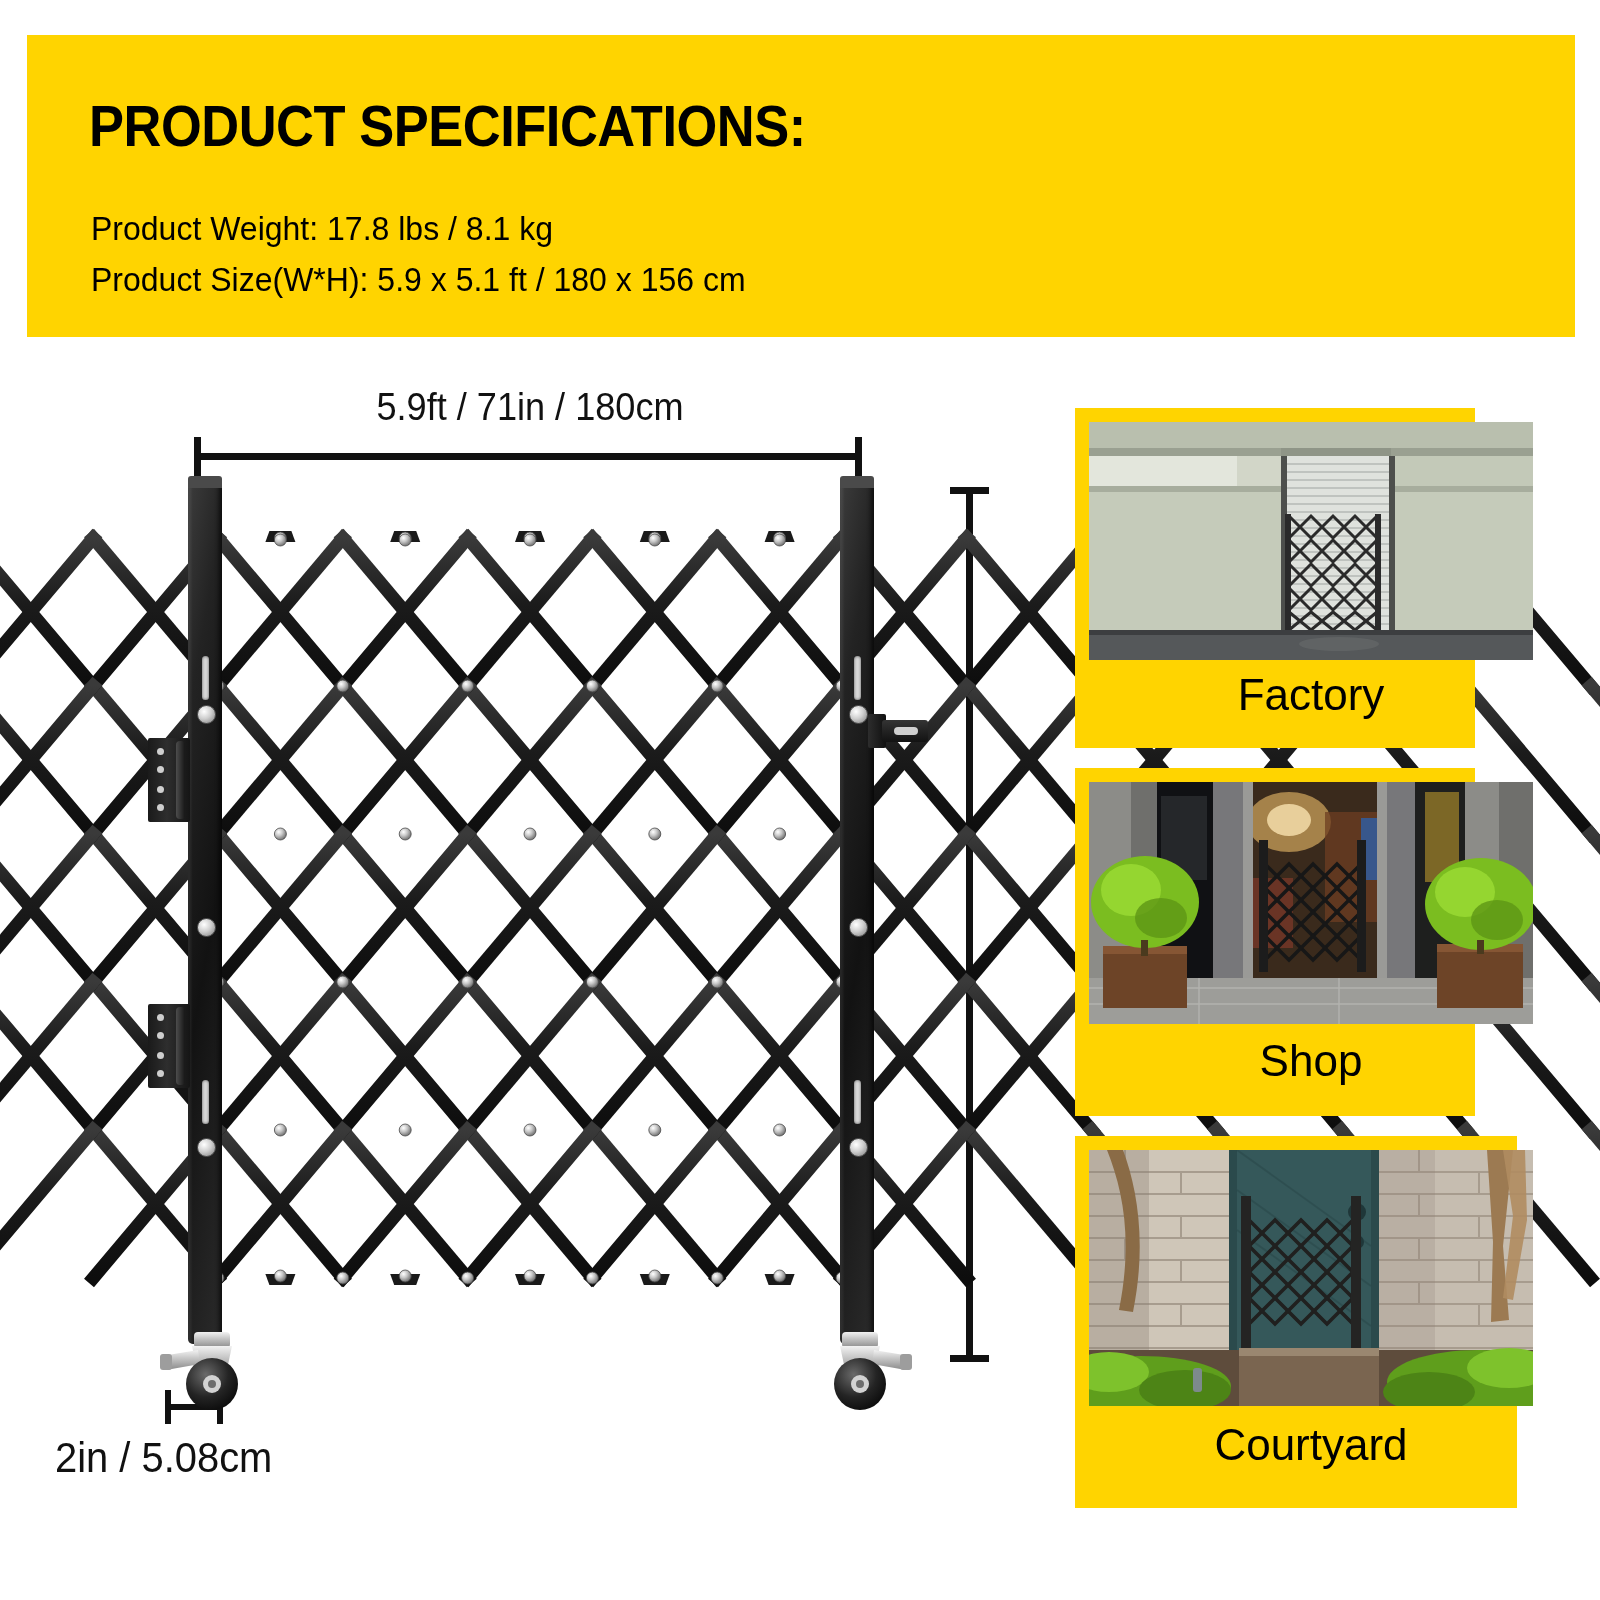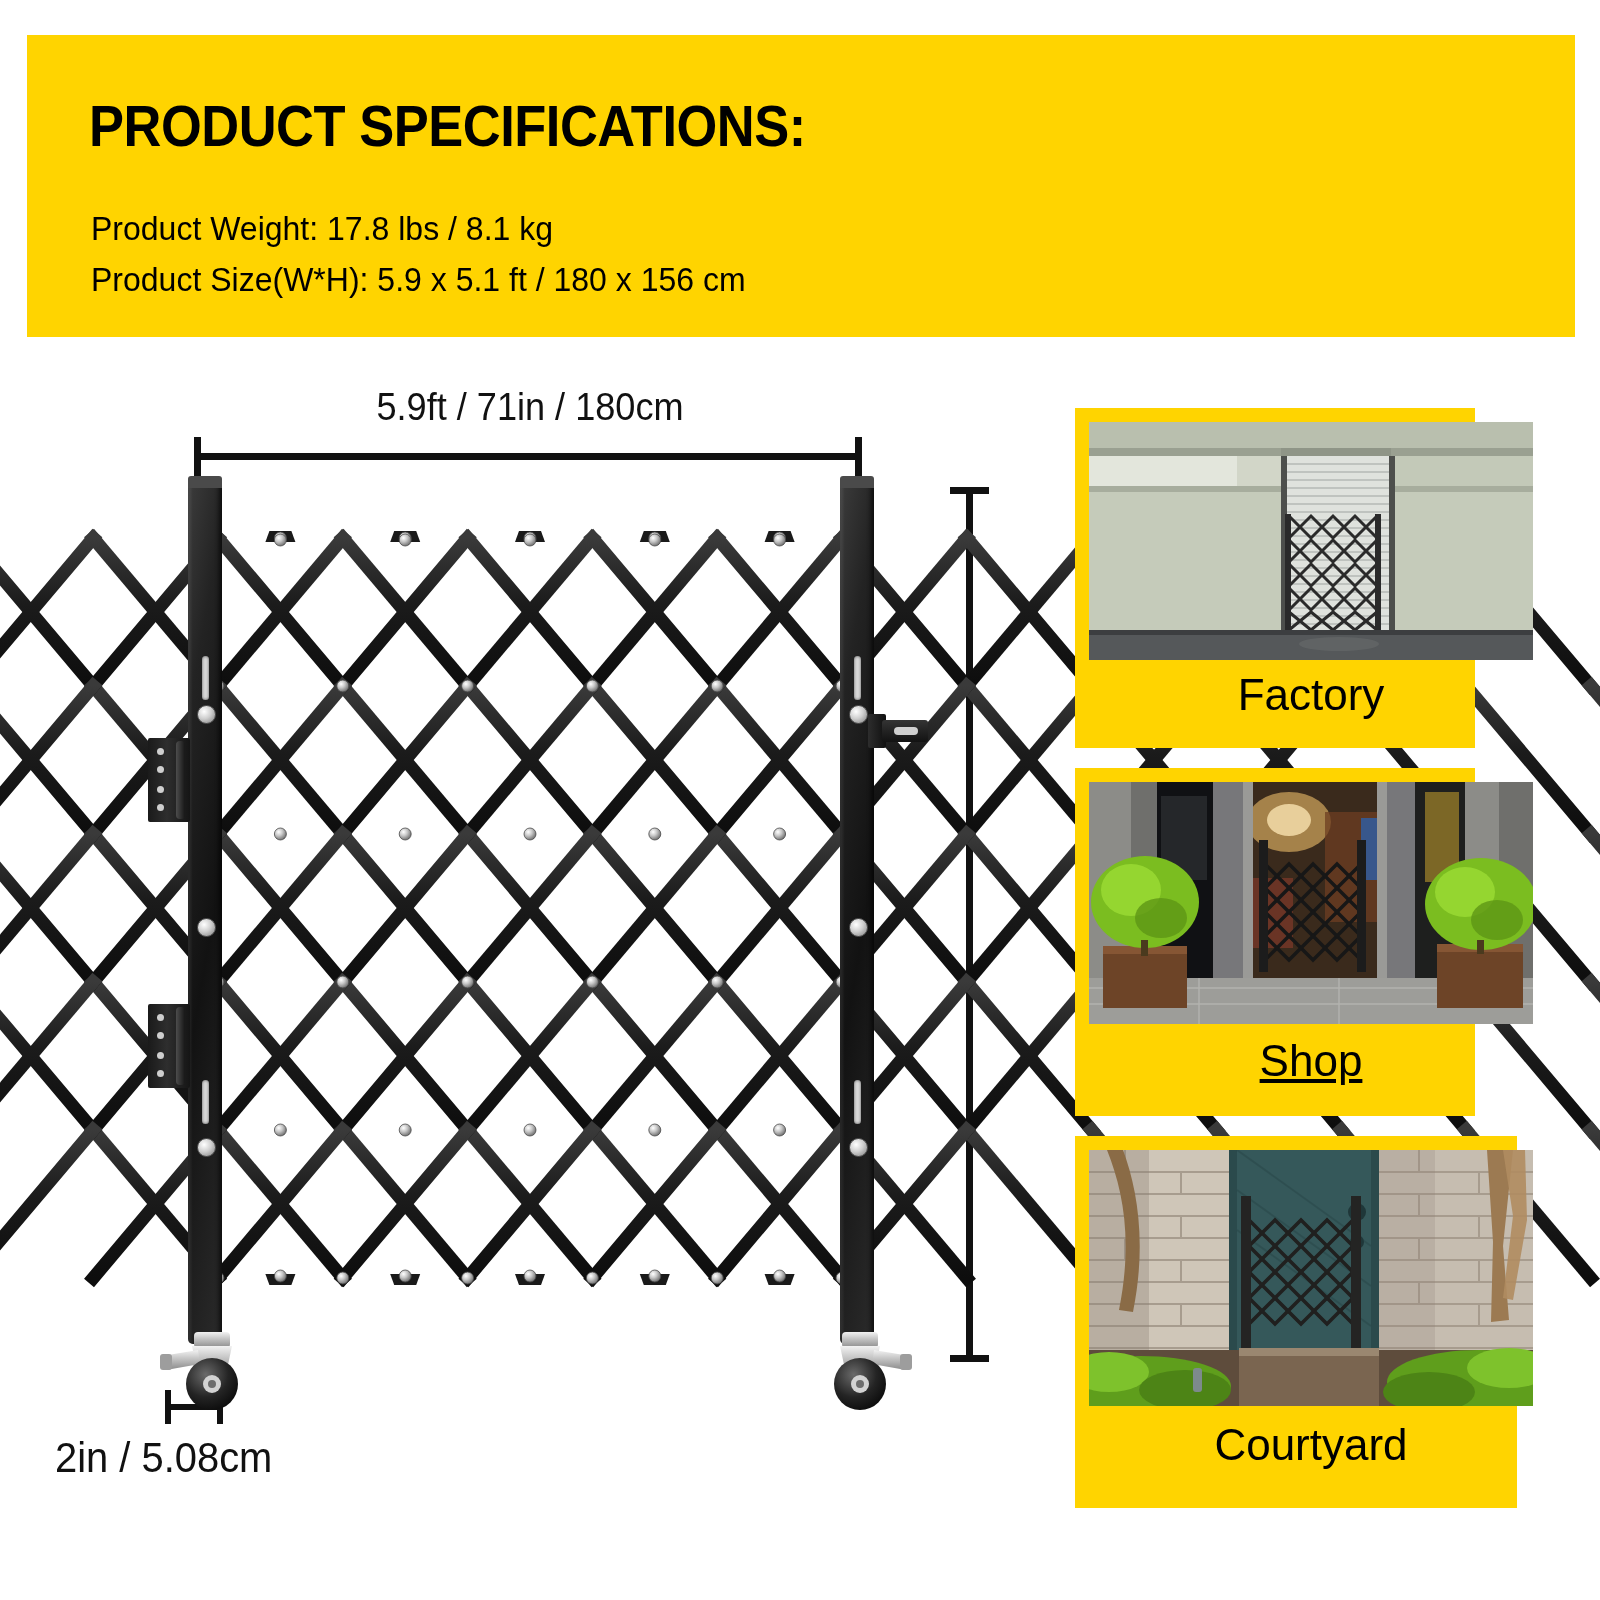--- a/index.html
+++ b/index.html
@@ -179,21 +179,21 @@
   }
   #card-0 .scenario-photo{height:238px;}
   #card-1 .scenario-photo{height:242px;}
   #card-2 .scenario-photo{height:256px;}
 
   .scenario-label{
     position:absolute;left:0;width:472px;text-align:center;
     font-size:44px;color:#000;white-space:nowrap;
   }
   #card-0 .scenario-label{top:262px;}
-  #card-1 .scenario-label{top:268px;text-decoration:underline;}
+  #card-1 .scenario-label{top:268px;}
   #card-2 .scenario-label{top:284px;}
 </style>
 </head>
 <body>
 
 <div id="spec-banner">
   <div id="spec-title">PRODUCT SPECIFICATIONS:</div>
   <div class="spec-line" id="spec-weight">Product Weight: 17.8 lbs / 8.1 kg</div>
   <div class="spec-line" id="spec-size">Product Size(W*H): 5.9 x 5.1 ft / 180 x 156 cm</div>
 </div>

